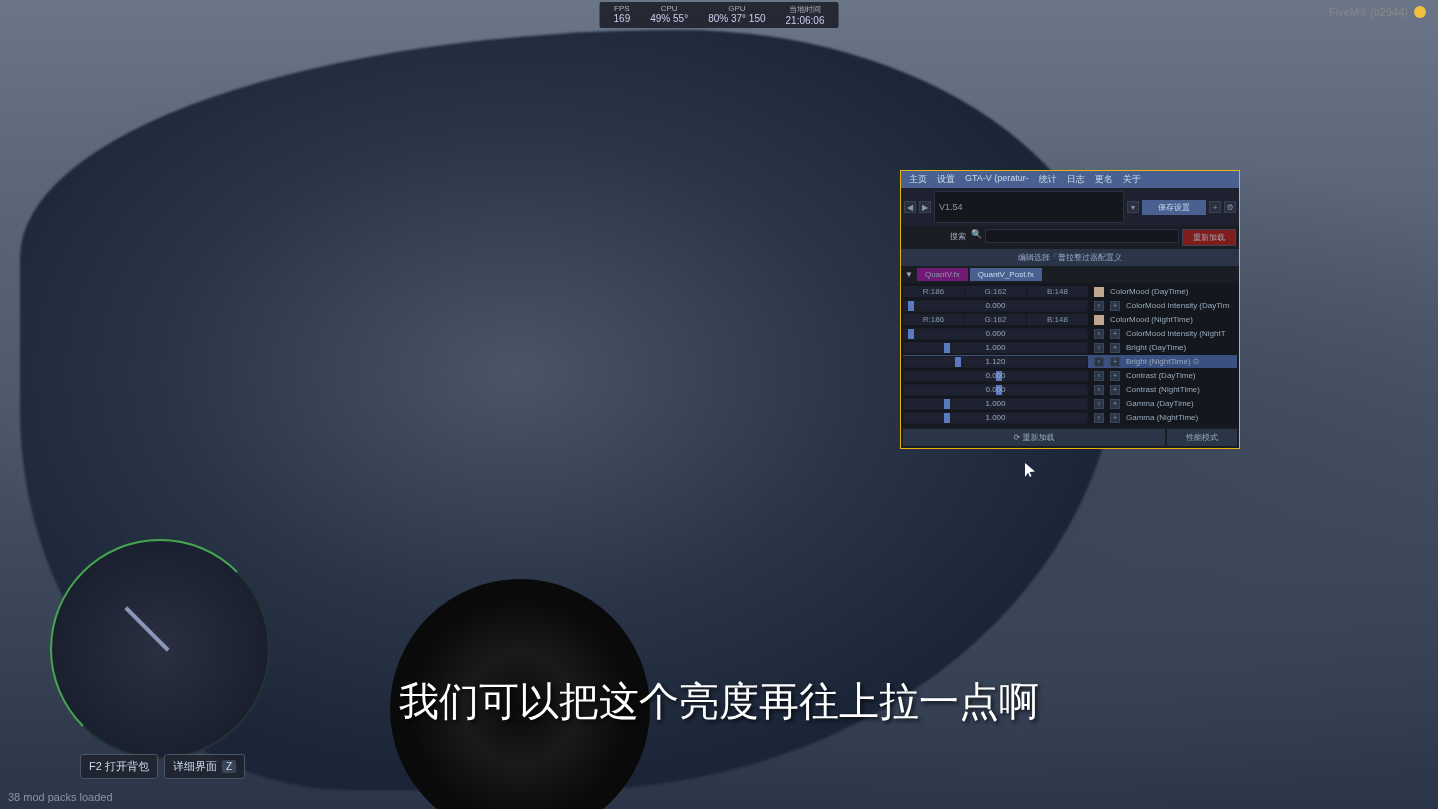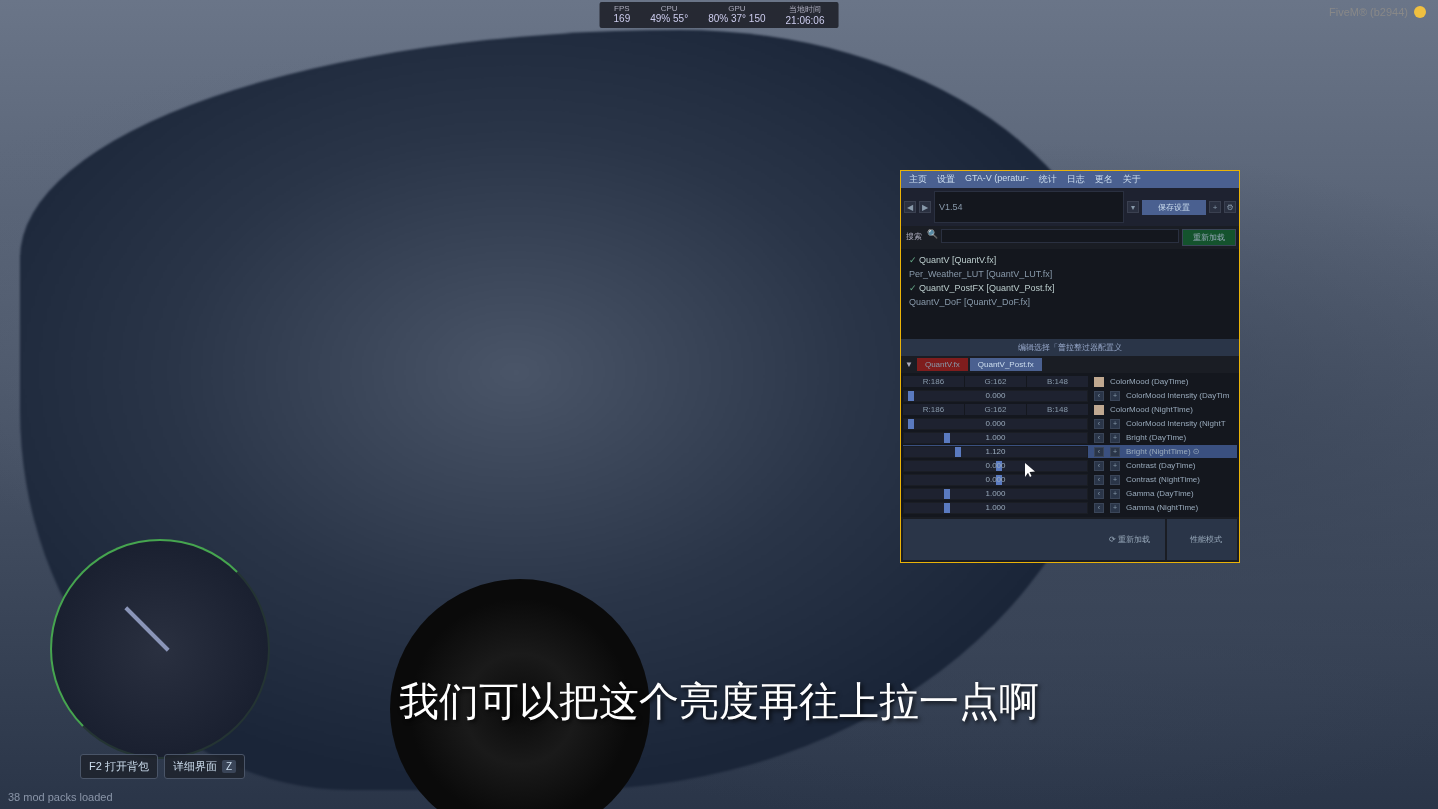--- a/index.html
+++ b/index.html
@@ -153,23 +153,24 @@
   background: #1e2230;
 }
 .tb-btn { width: 12px; height: 12px; background: #2a3040; border: 1px solid #3a4050; display: flex; align-items: center; justify-content: center; font-size: 8px; color: #89a; }
 .preset-input { flex: 1; background: #14171e; border: 1px solid #2a3040; color: #89a; font-size: 9px; padding: 2px 4px; height: 32px; }
 .tb-save { background: #4a6090; color: #cde; font-size: 8px; padding: 2px 16px; border: none; }
 .search-row {
   display: flex;
   padding: 3px;
   gap: 3px;
   background: #1a1d24;
+  margin-left: 44px;
 }
 .search-input { flex: 1; background: #14171e; border: 1px solid #2a3040; color: #89a; font-size: 9px; padding: 2px 4px; height: 14px; }
-.search-btn { background: #14532d; color: #9ab; font-size: 8px; padding: 2px 10px; border: 1px solid #3a4558; }
+.search-btn { background: #7f1d1d; color: #9ab; font-size: 8px; padding: 2px 10px; border: 1px solid #3a4558; }
 .fx-list {
   background: #14171e;
   padding: 4px;
   min-height: 90px;
 }
 .fx-item { padding: 2px 4px; font-size: 9px; color: #89a; }
 .fx-item.checked::before { content: '✓ '; color: #6a8; }
 .fx-item.checked { color: #bcc; }
 .section-header {
   background: #2a3548;
@@ -177,21 +178,21 @@
   text-align: center;
   font-size: 8px;
   padding: 3px;
 }
 .tabs-row {
   display: flex;
   padding: 2px;
   gap: 2px;
   background: #1a1d24;
 }
-.tab { background: #7f1d1d; padding: 2px 8px; font-size: 8px; color: #89a; }
+.tab { background: #701a75; padding: 2px 8px; font-size: 8px; color: #89a; }
 .tab.active { background: #4a6090; color: #cde; }
 .params {
   background: #14171e;
   padding: 2px;
   max-height: 190px;
   overflow: hidden;
 }
 .param-row {
   display: flex;
   align-items: center;
@@ -215,21 +216,21 @@
 .rgb-cell { flex: 1; background: #1e2230; text-align: center; font-size: 8px; color: #89a; padding: 1px; }
 .param-ctl { width: 10px; height: 10px; background: #2a3548; border: 1px solid #3a4558; font-size: 7px; color: #89a; display: flex; align-items: center; justify-content: center; }
 .swatch { width: 10px; height: 10px; background: #c0a890; }
 .param-label { font-size: 8px; color: #9ab; flex: 1; overflow: hidden; white-space: nowrap; }
 .panel-footer {
   display: flex;
   gap: 2px;
   padding: 2px;
   background: #1a1d24;
 }
-.footer-btn { flex: 1; background: #2a3548; color: #9ab; text-align: right; font-size: 8px; padding: 15px; }
+.footer-btn { flex: 1; background: #2a3548; color: #9ab; text-align: center; font-size: 8px; padding: 3px; }
 .footer-btn.small { flex: 0 0 70px; }
 .cursor {
   position: absolute;
   top: 463px;
   left: 1025px;
   width: 10px;
   height: 14px;
   background: #fff;
   clip-path: polygon(0 0, 0 100%, 30% 70%, 50% 100%, 65% 92%, 45% 65%, 100% 60%);
 }
@@ -299,26 +300,20 @@
     <button class="tb-save">保存设置</button>
     <div class="tb-btn">+</div>
     <div class="tb-btn">⚙</div>
   </div>
   <div class="search-row">
     <span style="font-size:8px;padding:2px;">搜索</span>
     <span style="font-size:9px;">🔍</span>
     <input class="search-input" style="">
     <button class="search-btn">重新加载</button>
   </div>
-  <div class="fx-list" id="fx-list">
-      <div class="fx-item checked">QuantV [QuantV.fx]</div>
-      <div class="fx-item">Per_Weather_LUT [QuantV_LUT.fx]</div>
-      <div class="fx-item checked">QuantV_PostFX [QuantV_Post.fx]</div>
-      <div class="fx-item">QuantV_DoF [QuantV_DoF.fx]</div>
-    </div>
   <div class="section-header">编辑选择「普拉整过器配置义</div>
   <div class="tabs-row">
     <span style="font-size:8px;padding:2px;">▼</span>
     <div id="tabs-container" style="display:flex;gap:2px;">
         <div class="tab">QuantV.fx</div>
         <div class="tab active">QuantV_Post.fx</div>
       </div>
   </div>
   <div class="params" id="params-list">
       <div class="param-row">

